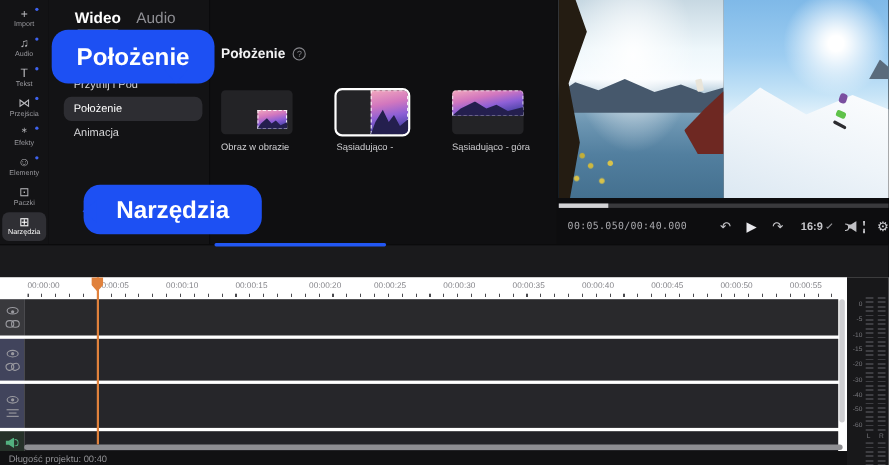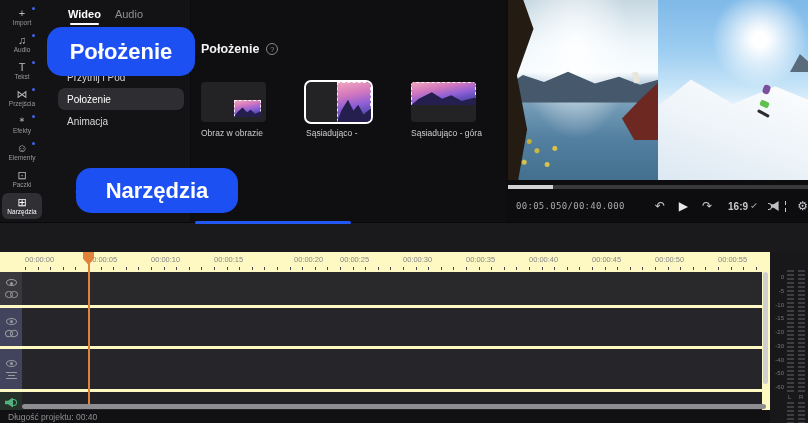--- a/index.html
+++ b/index.html
@@ -13,21 +13,21 @@
           display:flex;flex-direction:column;align-items:center;justify-content:center;gap:0;}
   .s-item.active{background:#2f2f34;}
   .s-icon{font-size:11px;line-height:11px;color:#b9b9bd;}
   .s-item.active .s-icon,.s-item.active .s-label{color:#ffffff;}
   .s-label{font-size:6.5px;color:#98989d;white-space:nowrap;}
   .s-dot{position:absolute;top:3px;right:7px;width:3px;height:3px;border-radius:50%;background:#3e63f0;}
 
   
   .tools-panel{position:absolute;left:44px;top:0;width:146px;height:222px;background:#131315;}
   .tabs{position:absolute;left:24px;top:8px;display:flex;gap:14px;}
-  .tab{font-size:11px;color:#8f8f94;padding-bottom:5px;position:relative;}
+  .tab{font-size:14px;color:#8f8f94;padding-bottom:5px;position:relative;}
   .tab.active{color:#ffffff;font-weight:bold;}
   .tab.active::after{content:"";position:absolute;left:2px;right:2px;bottom:0;height:2px;background:#ffffff;border-radius:1px;}
   .menu{position:absolute;left:14px;top:66px;width:126px;}
   .m-item{height:22px;display:flex;align-items:center;padding-left:9px;font-size:10px;color:#d6d6d8;
           border-radius:7px;box-sizing:border-box;white-space:nowrap;}
   .m-item.selected{background:#2d2d32;color:#ffffff;}
 
   
   .presets{position:absolute;left:190px;top:0;width:315px;height:222px;background:#0f0f11;border-left:1px solid #0a0a0c;}
   .p-header{position:absolute;left:10px;top:42px;display:flex;align-items:center;gap:7px;}
@@ -115,21 +115,21 @@
   
   .toolbar{position:absolute;left:0;top:222px;width:808px;height:30px;background:#1a1a1c;border-top:1px solid #09090b;box-sizing:border-box;}
   .tb{position:absolute;top:229px;color:#bcbcc0;font-size:13px;line-height:14px;}
   .i-sliders{position:relative;width:13px;height:10px;margin-top:3px;background:
      linear-gradient(#bcbcc0 0 0) 0 2px/13px 1.3px no-repeat,
      linear-gradient(#bcbcc0 0 0) 0 7px/13px 1.3px no-repeat;}
   .i-sliders::before{content:"";position:absolute;left:8px;top:.5px;width:4px;height:4px;border-radius:50%;background:#1a1a1c;border:1.2px solid #bcbcc0;box-sizing:border-box;}
   .i-sliders::after{content:"";position:absolute;left:2px;top:5.5px;width:4px;height:4px;border-radius:50%;background:#1a1a1c;border:1.2px solid #bcbcc0;box-sizing:border-box;}
 
   
-  .timeline{position:absolute;left:0;top:252px;width:808px;height:171px;background:#fef9c3;}
+  .timeline{position:absolute;left:0;top:252px;width:808px;height:171px;background:#ffffff;}
   .ruler{position:absolute;left:0;top:0;width:770px;height:20px;}
   .r-label{position:absolute;top:3px;font-size:7.5px;color:#85858a;white-space:nowrap;}
   .r-ticks{position:absolute;left:25px;top:15px;width:740px;height:3px;
      background:repeating-linear-gradient(90deg,#4a4a4e 0 1px,transparent 1px 12.6px);}
   .trackhead{position:absolute;left:0;width:22px;display:flex;flex-direction:column;align-items:center;justify-content:center;gap:5px;}
   .th1{top:20px;height:33px;background:#39393d;}
   .th2{top:56px;height:38px;background:#41445c;}
   .th3{top:97px;height:40px;background:#41445c;}
   .th4{top:140px;height:21px;background:#263129;}
   .trow{position:absolute;left:22px;width:740px;}
@@ -314,21 +314,21 @@
 
   </section>
 
   <section class="timeline">
     <div class="ruler">
 
     <span class="r-label" style="left: 25px;">00:00:00</span>
         <span class="r-label" style="left: 88px;">00:00:05</span>
         <span class="r-label" style="left: 151px;">00:00:10</span>
         <span class="r-label" style="left: 214px;">00:00:15</span>
-        <span class="r-label" style="left: 294px;">00:00:20</span>
+        <span class="r-label" style="left: 281px;">00:00:20</span>
         <span class="r-label" style="left: 340px;">00:00:25</span>
         <span class="r-label" style="left: 403px;">00:00:30</span>
         <span class="r-label" style="left: 466px;">00:00:35</span>
         <span class="r-label" style="left: 529px;">00:00:40</span>
         <span class="r-label" style="left: 592px;">00:00:45</span>
         <span class="r-label" style="left: 655px;">00:00:50</span>
         <span class="r-label" style="left: 718px;">00:00:55</span>
       </div>
     <div class="r-ticks"></div>
 

